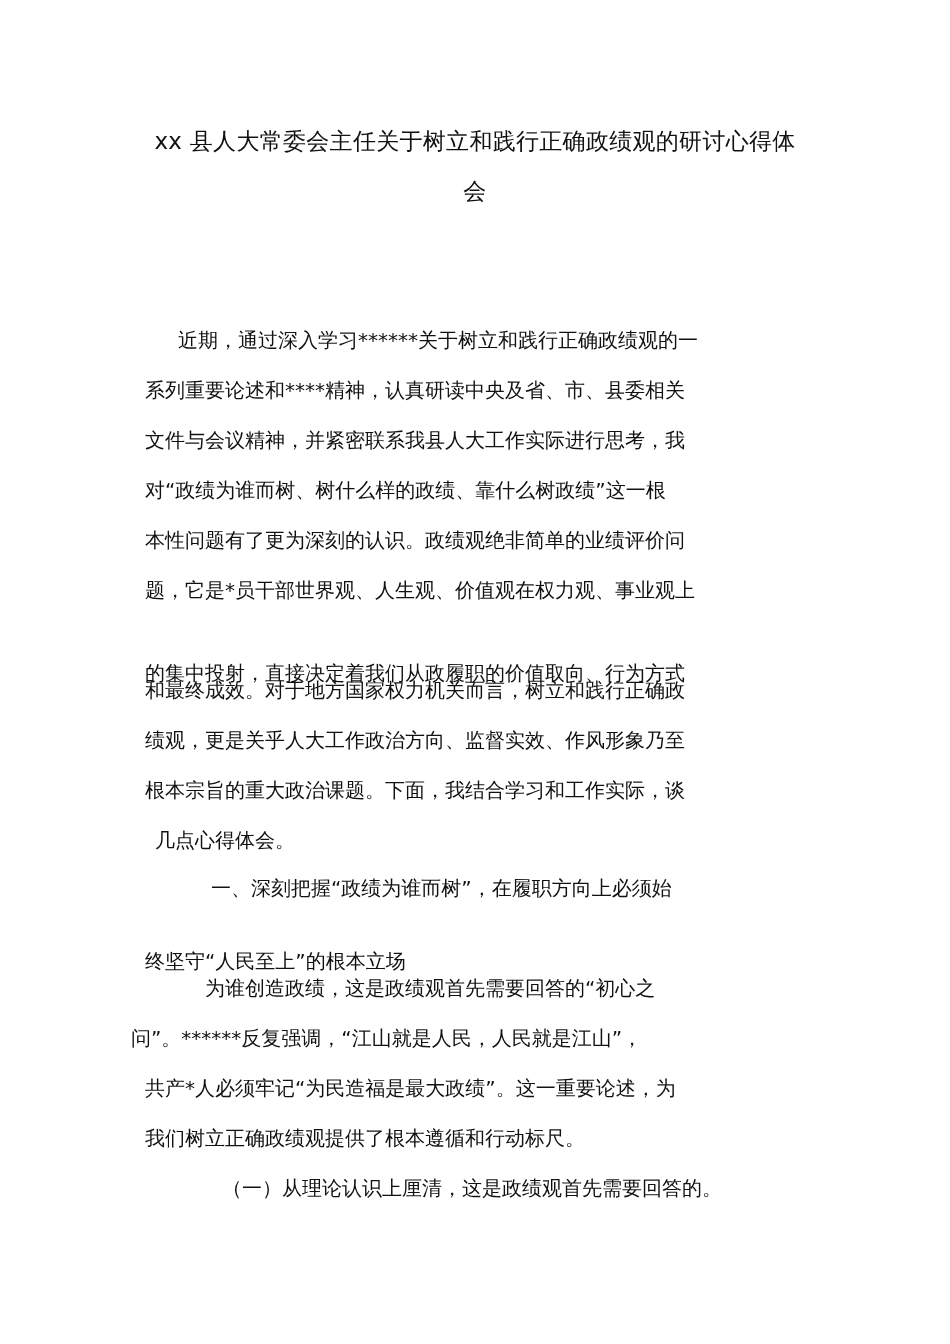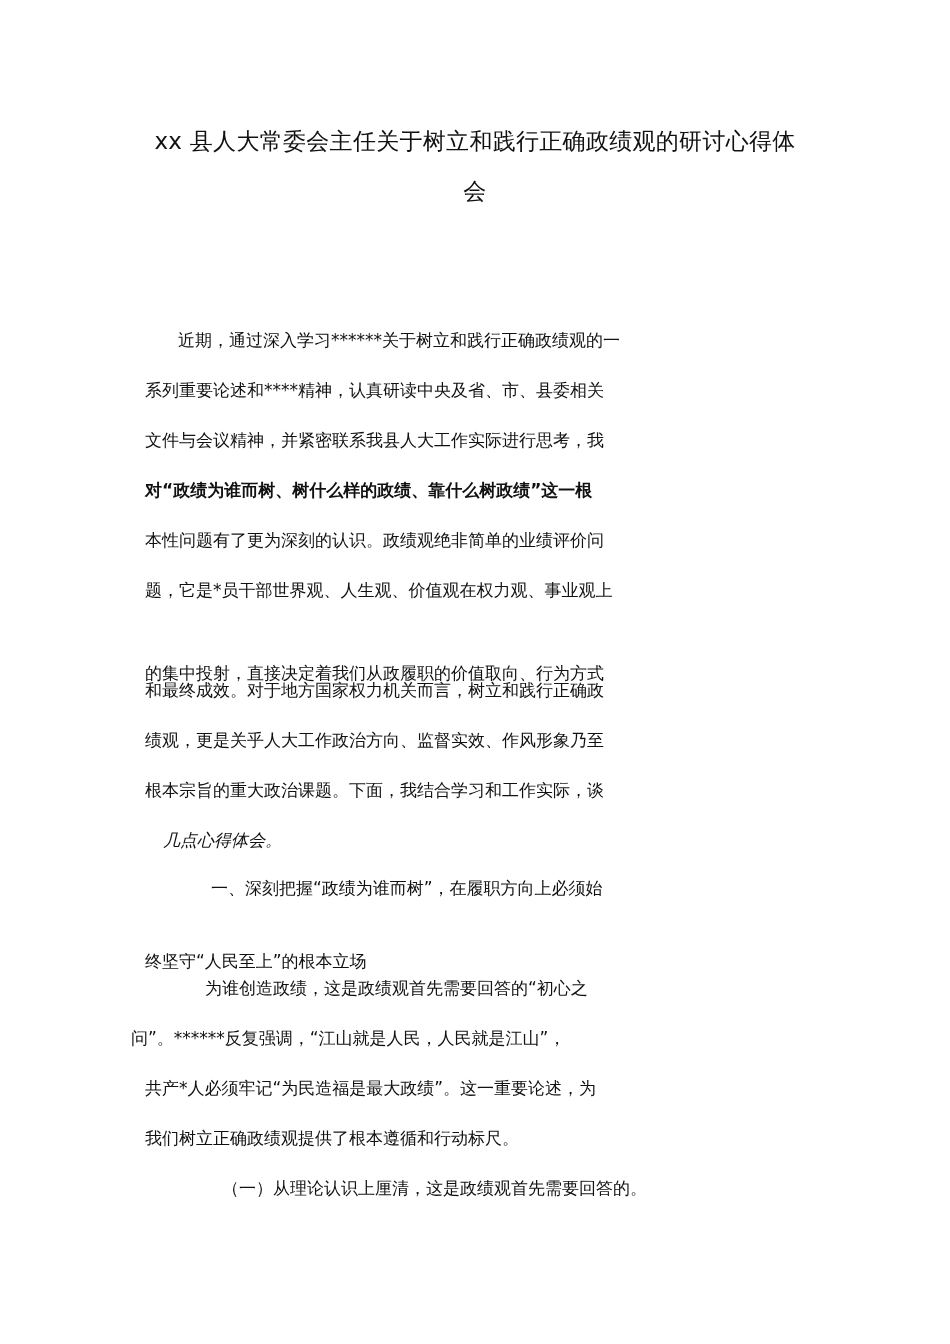--- a/index.html
+++ b/index.html
@@ -1,43 +1,43 @@
 <!DOCTYPE html>
 <html><head>
 <meta charset="utf-8">
 <style>
   html, body { margin: 0; padding: 0; background: #ffffff; }
   body { width: 950px; height: 1344px; position: relative; overflow: hidden;
          font-family: "DejaVu Sans", "Liberation Sans", sans-serif; color: #111111; }
   .page { position: absolute; left: 0; top: 0; width: 950px; height: 1344px; background: #fff; }
   .title { position: absolute; left: 140px; width: 670px; text-align: center;
            font-size: 23px; line-height: 50px; top: 116px; letter-spacing: 0.3px; }
-  .line { position: absolute; left: 145px; font-size: 17px; white-space: nowrap; line-height: 30px; }
+  .line { position: absolute; left: 145px; font-size: 20px; white-space: nowrap; line-height: 30px; }
 </style>
 </head>
 <body>
 
 <div class="page">
   <div class="title">
     <div>xx 县人大常委会主任关于树立和践行正确政绩观的研讨心得体</div>
     <div>会</div>
   </div>
 
   <div id="body">
     <div class="line" style="left: 178px; top: 325px;">近期，通过深入学习******关于树立和践行正确政绩观的一</div>
     <div class="line" style="left: 145px; top: 375px;">系列重要论述和****精神，认真研读中央及省、市、县委相关</div>
     <div class="line" style="left: 145px; top: 425px;">文件与会议精神，并紧密联系我县人大工作实际进行思考，我</div>
-    <div class="line" style="left: 145px; top: 475px; font-weight: bold;">对“政绩为谁而树、树什么样的政绩、靠什么树政绩”这一根</div>
+    <div class="line" style="left: 145px; top: 475px;">对“政绩为谁而树、树什么样的政绩、靠什么树政绩”这一根</div>
     <div class="line" style="left: 145px; top: 525px; text-align: right;">本性问题有了更为深刻的认识。政绩观绝非简单的业绩评价问</div>
     <div class="line" style="left: 145px; top: 575px;">题，它是*员干部世界观、人生观、价值观在权力观、事业观上</div>
     <div class="line" style="left: 145px; top: 658px;">的集中投射，直接决定着我们从政履职的价值取向、行为方式</div>
     <div class="line" style="left: 145px; top: 675px;">和最终成效。对于地方国家权力机关而言，树立和践行正确政</div>
     <div class="line" style="left: 145px; top: 725px;">绩观，更是关乎人大工作政治方向、监督实效、作风形象乃至</div>
     <div class="line" style="left: 145px; top: 775px;">根本宗旨的重大政治课题。下面，我结合学习和工作实际，谈</div>
-    <div class="line" style="left: 163px; top: 825px; font-style: italic;">几点心得体会。</div>
+    <div class="line" style="left: 155px; top: 825px;">几点心得体会。</div>
     <div class="line" style="left: 211px; top: 873px;">一、深刻把握“政绩为谁而树”，在履职方向上必须始</div>
     <div class="line" style="left: 145px; top: 923px; margin-top: 23px;">终坚守“人民至上”的根本立场</div>
     <div class="line" style="left: 205px; top: 973px;">为谁创造政绩，这是政绩观首先需要回答的“初心之</div>
     <div class="line" style="left: 131px; top: 1023px;">问”。******反复强调，“江山就是人民，人民就是江山”，</div>
     <div class="line" style="left: 145px; top: 1073px;">共产*人必须牢记“为民造福是最大政绩”。这一重要论述，为</div>
     <div class="line" style="left: 145px; top: 1123px;">我们树立正确政绩观提供了根本遵循和行动标尺。</div>
     <div class="line" style="left: 222px; top: 1173px;">（一）从理论认识上厘清，这是政绩观首先需要回答的。</div>
   </div>
 </div>
 

